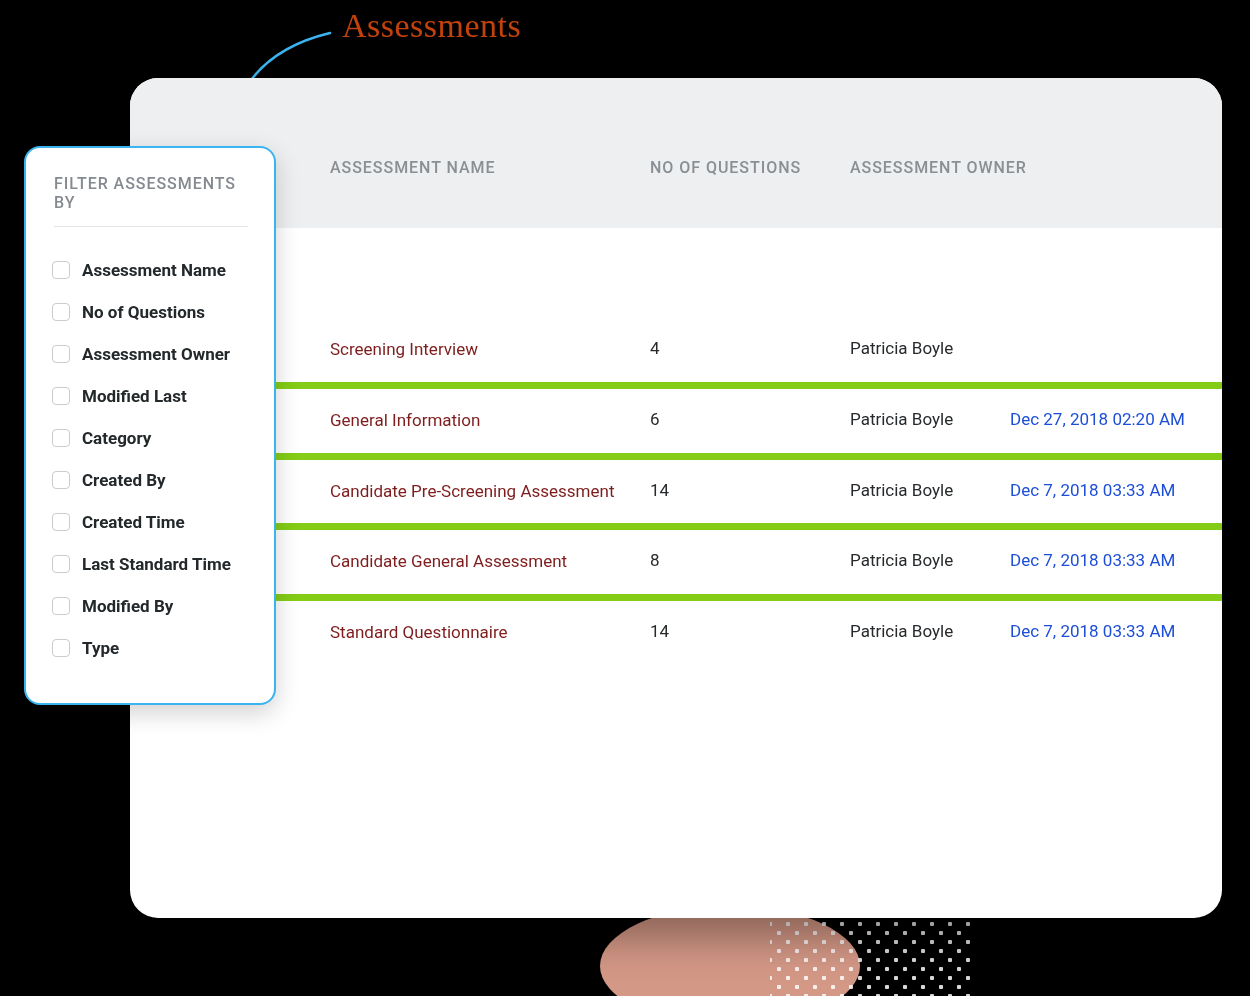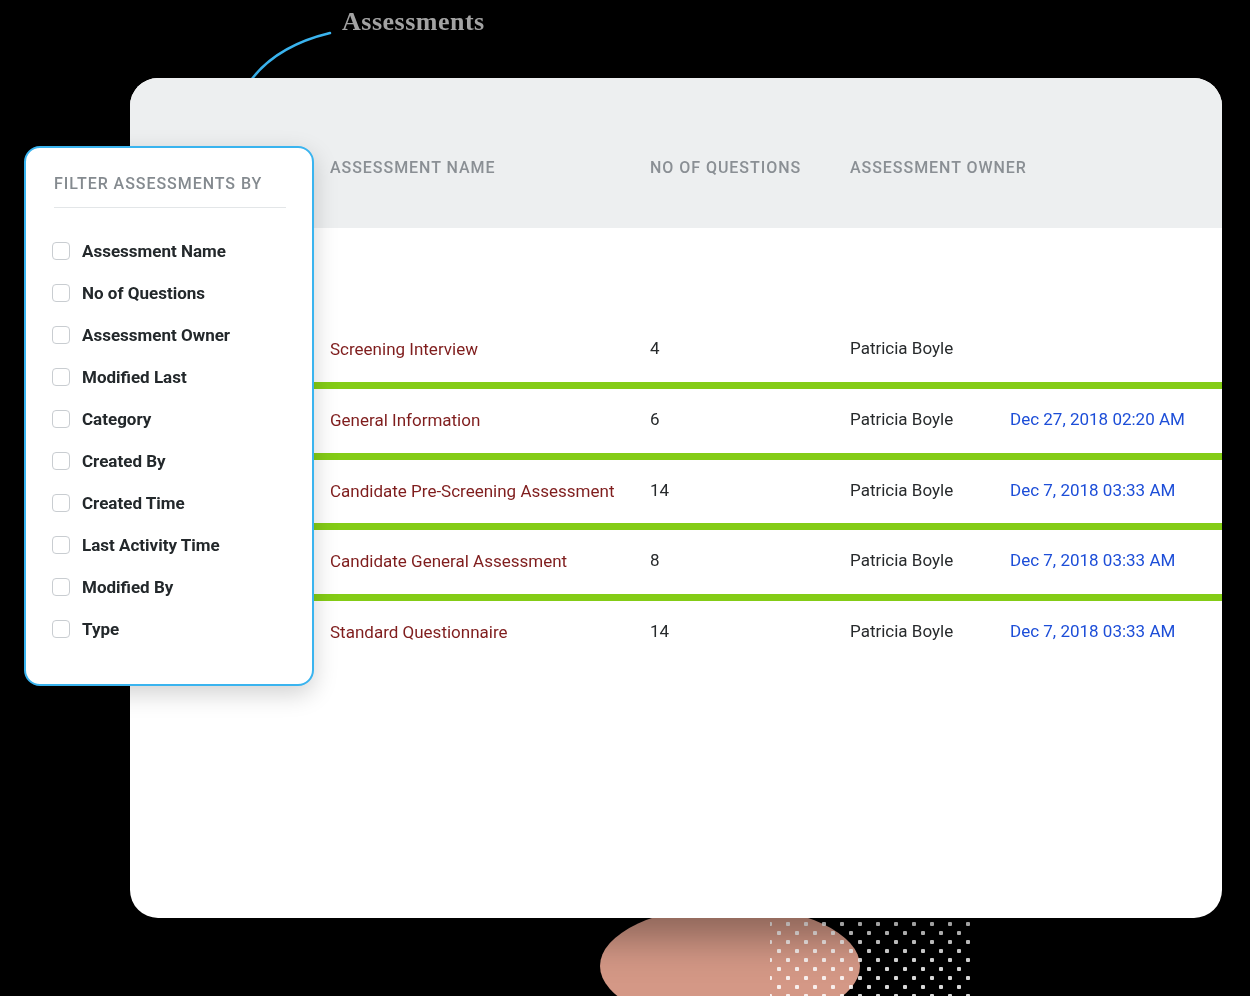--- a/index.html
+++ b/index.html
@@ -9,24 +9,24 @@
     font-family: -apple-system, BlinkMacSystemFont, "Segoe UI", Roboto, "Helvetica Neue", Arial, sans-serif;
     position: relative;
     overflow: hidden;
   }
 
   
   .annotation {
     position: absolute;
     top: 7px;
     left: 342px;
-    color: #a3a3a3;
+    color: #c2410c;
     font-family: "Comic Sans MS", "Marker Felt", cursive;
-    font-size: 26px;
-    font-weight: 700;
+    font-size: 34px;
+    font-weight: 400;
     letter-spacing: 0.5px;
   }
   .annotation-arrow {
     position: absolute;
     top: 25px;
     left: 220px;
     width: 130px;
     height: 130px;
     pointer-events: none;
   }
@@ -83,21 +83,21 @@
   .cell.name-col   { grid-column: 2; line-height: 1.4; }
   .cell.qcol       { grid-column: 3; }
   .cell.owner-col  { grid-column: 4; white-space: nowrap; }
   .cell.time-col   { grid-column: 5; color: #1d4ed8; white-space: nowrap; }
 
   
   .filter-panel {
     position: absolute;
     top: 146px;
     left: 24px;
-    width: 290px;
+    width: 252px;
     background: #fff;
     border: 2px solid #3AB4EF;
     border-radius: 16px;
     padding: 26px 26px 34px 26px;
     box-shadow: 0 8px 24px rgba(0,0,0,0.18);
   }
   .filter-title {
     color: #848A8F;
     font-size: 16px;
     letter-spacing: 0.06em;
@@ -233,21 +233,21 @@
   <div class="filter-item">
     <span class="filter-checkbox"></span>
     <span class="filter-label">Created By</span>
   </div>
   <div class="filter-item">
     <span class="filter-checkbox"></span>
     <span class="filter-label">Created Time</span>
   </div>
   <div class="filter-item">
     <span class="filter-checkbox"></span>
-    <span class="filter-label">Last Activity Time</span>
+    <span class="filter-label">Last Standard Time</span>
   </div>
   <div class="filter-item">
     <span class="filter-checkbox"></span>
     <span class="filter-label">Modified By</span>
   </div>
   <div class="filter-item">
     <span class="filter-checkbox"></span>
     <span class="filter-label">Type</span>
   </div>
 </div>

